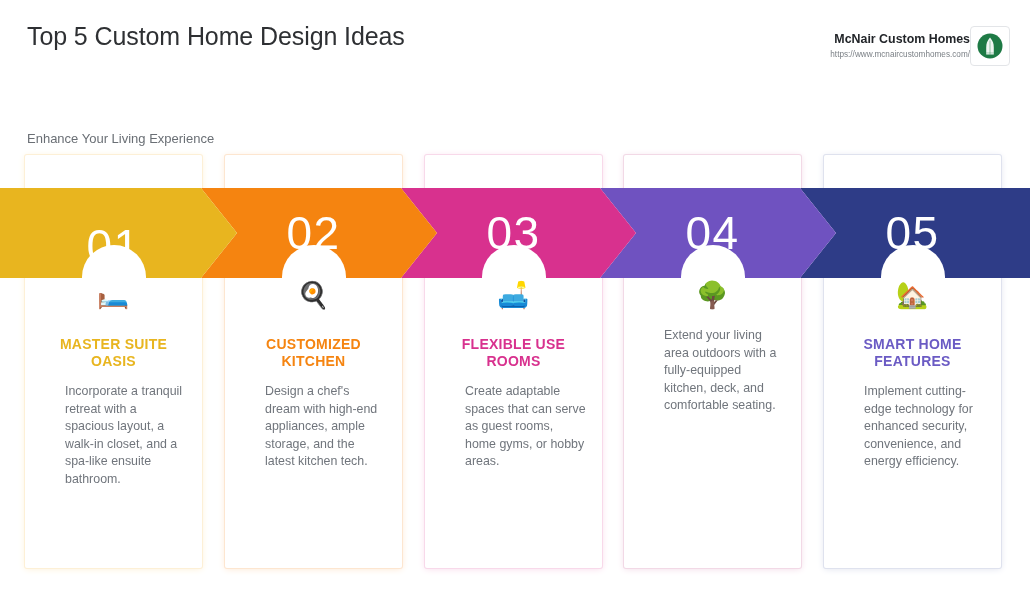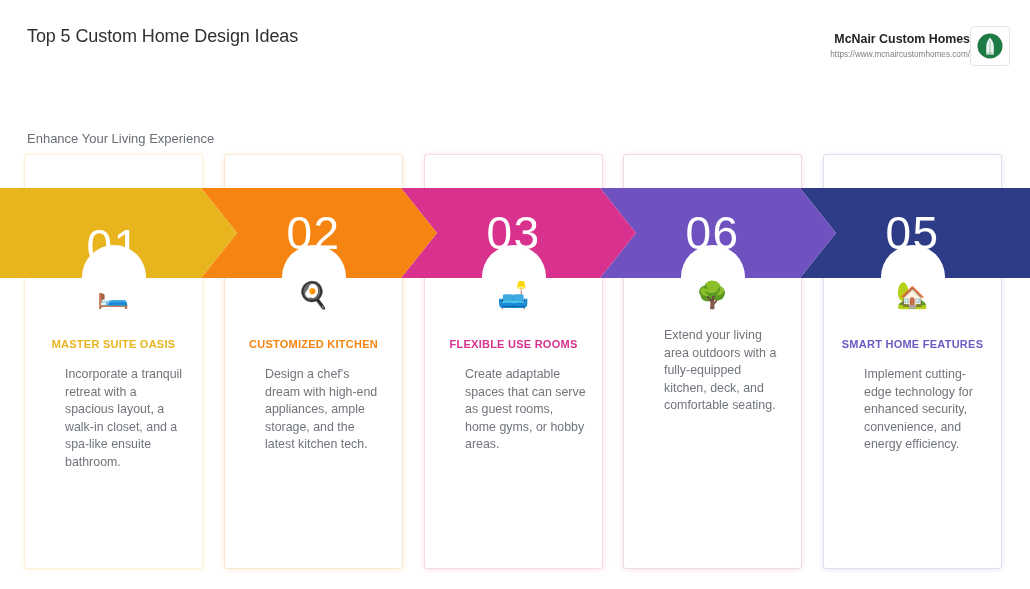--- a/index.html
+++ b/index.html
@@ -20,21 +20,21 @@
     position: absolute;
     top: 0; left: 0;
     width: 1030px;
     height: 150px;
   }
   #page-title {
     position: absolute;
     left: 27px;
     top: 20px;
     width: 420px;
-    font-size: 18px;
+    font-size: 25px;
     line-height: 33px;
     font-weight: 400;
     color: #2e3033;
     letter-spacing: -0.1px;
   }
   #page-subtitle {
     position: absolute;
     left: 27px;
     top: 87px;
     font-size: 13px;
@@ -103,21 +103,21 @@
     box-sizing: border-box;
     text-align: center;
   }
   .card-icon {
     font-size: 26px;
     line-height: 30px;
     height: 34px;
   }
   .card-title {
     margin-top: 22px;
-    font-size: 11px;
+    font-size: 14px;
     font-weight: bold;
     letter-spacing: 0.25px;
     line-height: 17px;
   }
   .card-desc {
     margin-top: 13px;
     font-size: 12.4px;
     line-height: 17.6px;
     color: #70757c;
     text-align: left;
@@ -222,18 +222,18 @@
     <div class="chev" style="left: 0px; width: 237px; background: rgb(232, 181, 31); z-index: 10; clip-path: polygon(0px 0px, 201px 0px, 237px 50%, 201px 100%, 0px 100%);"></div>
     <div class="chev-num" style="left: 25px; z-index: 30; margin-top: 13px;">01</div>
     <div class="notch" style="left: 81.5px; z-index: 40;"></div>
     <div class="chev" style="left: 201px; width: 236px; background: rgb(245, 132, 16); z-index: 9; clip-path: polygon(0px 0px, 200px 0px, 236px 50%, 200px 100%, 0px 100%, 36px 50%);"></div>
     <div class="chev-num" style="left: 225px; z-index: 30;">02</div>
     <div class="notch" style="left: 281.5px; z-index: 40;"></div>
     <div class="chev" style="left: 401px; width: 235px; background: rgb(216, 49, 142); z-index: 8; clip-path: polygon(0px 0px, 199px 0px, 235px 50%, 199px 100%, 0px 100%, 36px 50%);"></div>
     <div class="chev-num" style="left: 425px; z-index: 30;">03</div>
     <div class="notch" style="left: 481.5px; z-index: 40;"></div>
     <div class="chev" style="left: 600px; width: 236px; background: rgb(111, 82, 192); z-index: 7; clip-path: polygon(0px 0px, 200px 0px, 236px 50%, 200px 100%, 0px 100%, 36px 50%);"></div>
-    <div class="chev-num" style="left: 624px; z-index: 30;">06</div>
+    <div class="chev-num" style="left: 624px; z-index: 30;">04</div>
     <div class="notch" style="left: 680.5px; z-index: 40;"></div>
     <div class="chev" style="left: 800px; width: 230px; background: rgb(46, 60, 135); z-index: 6; clip-path: polygon(0px 0px, 100% 0px, 100% 100%, 0px 100%, 36px 50%);"></div>
     <div class="chev-num" style="left: 824px; z-index: 30;">05</div>
     <div class="notch" style="left: 880.5px; z-index: 40;"></div>
   </div>
 
 </body></html>

